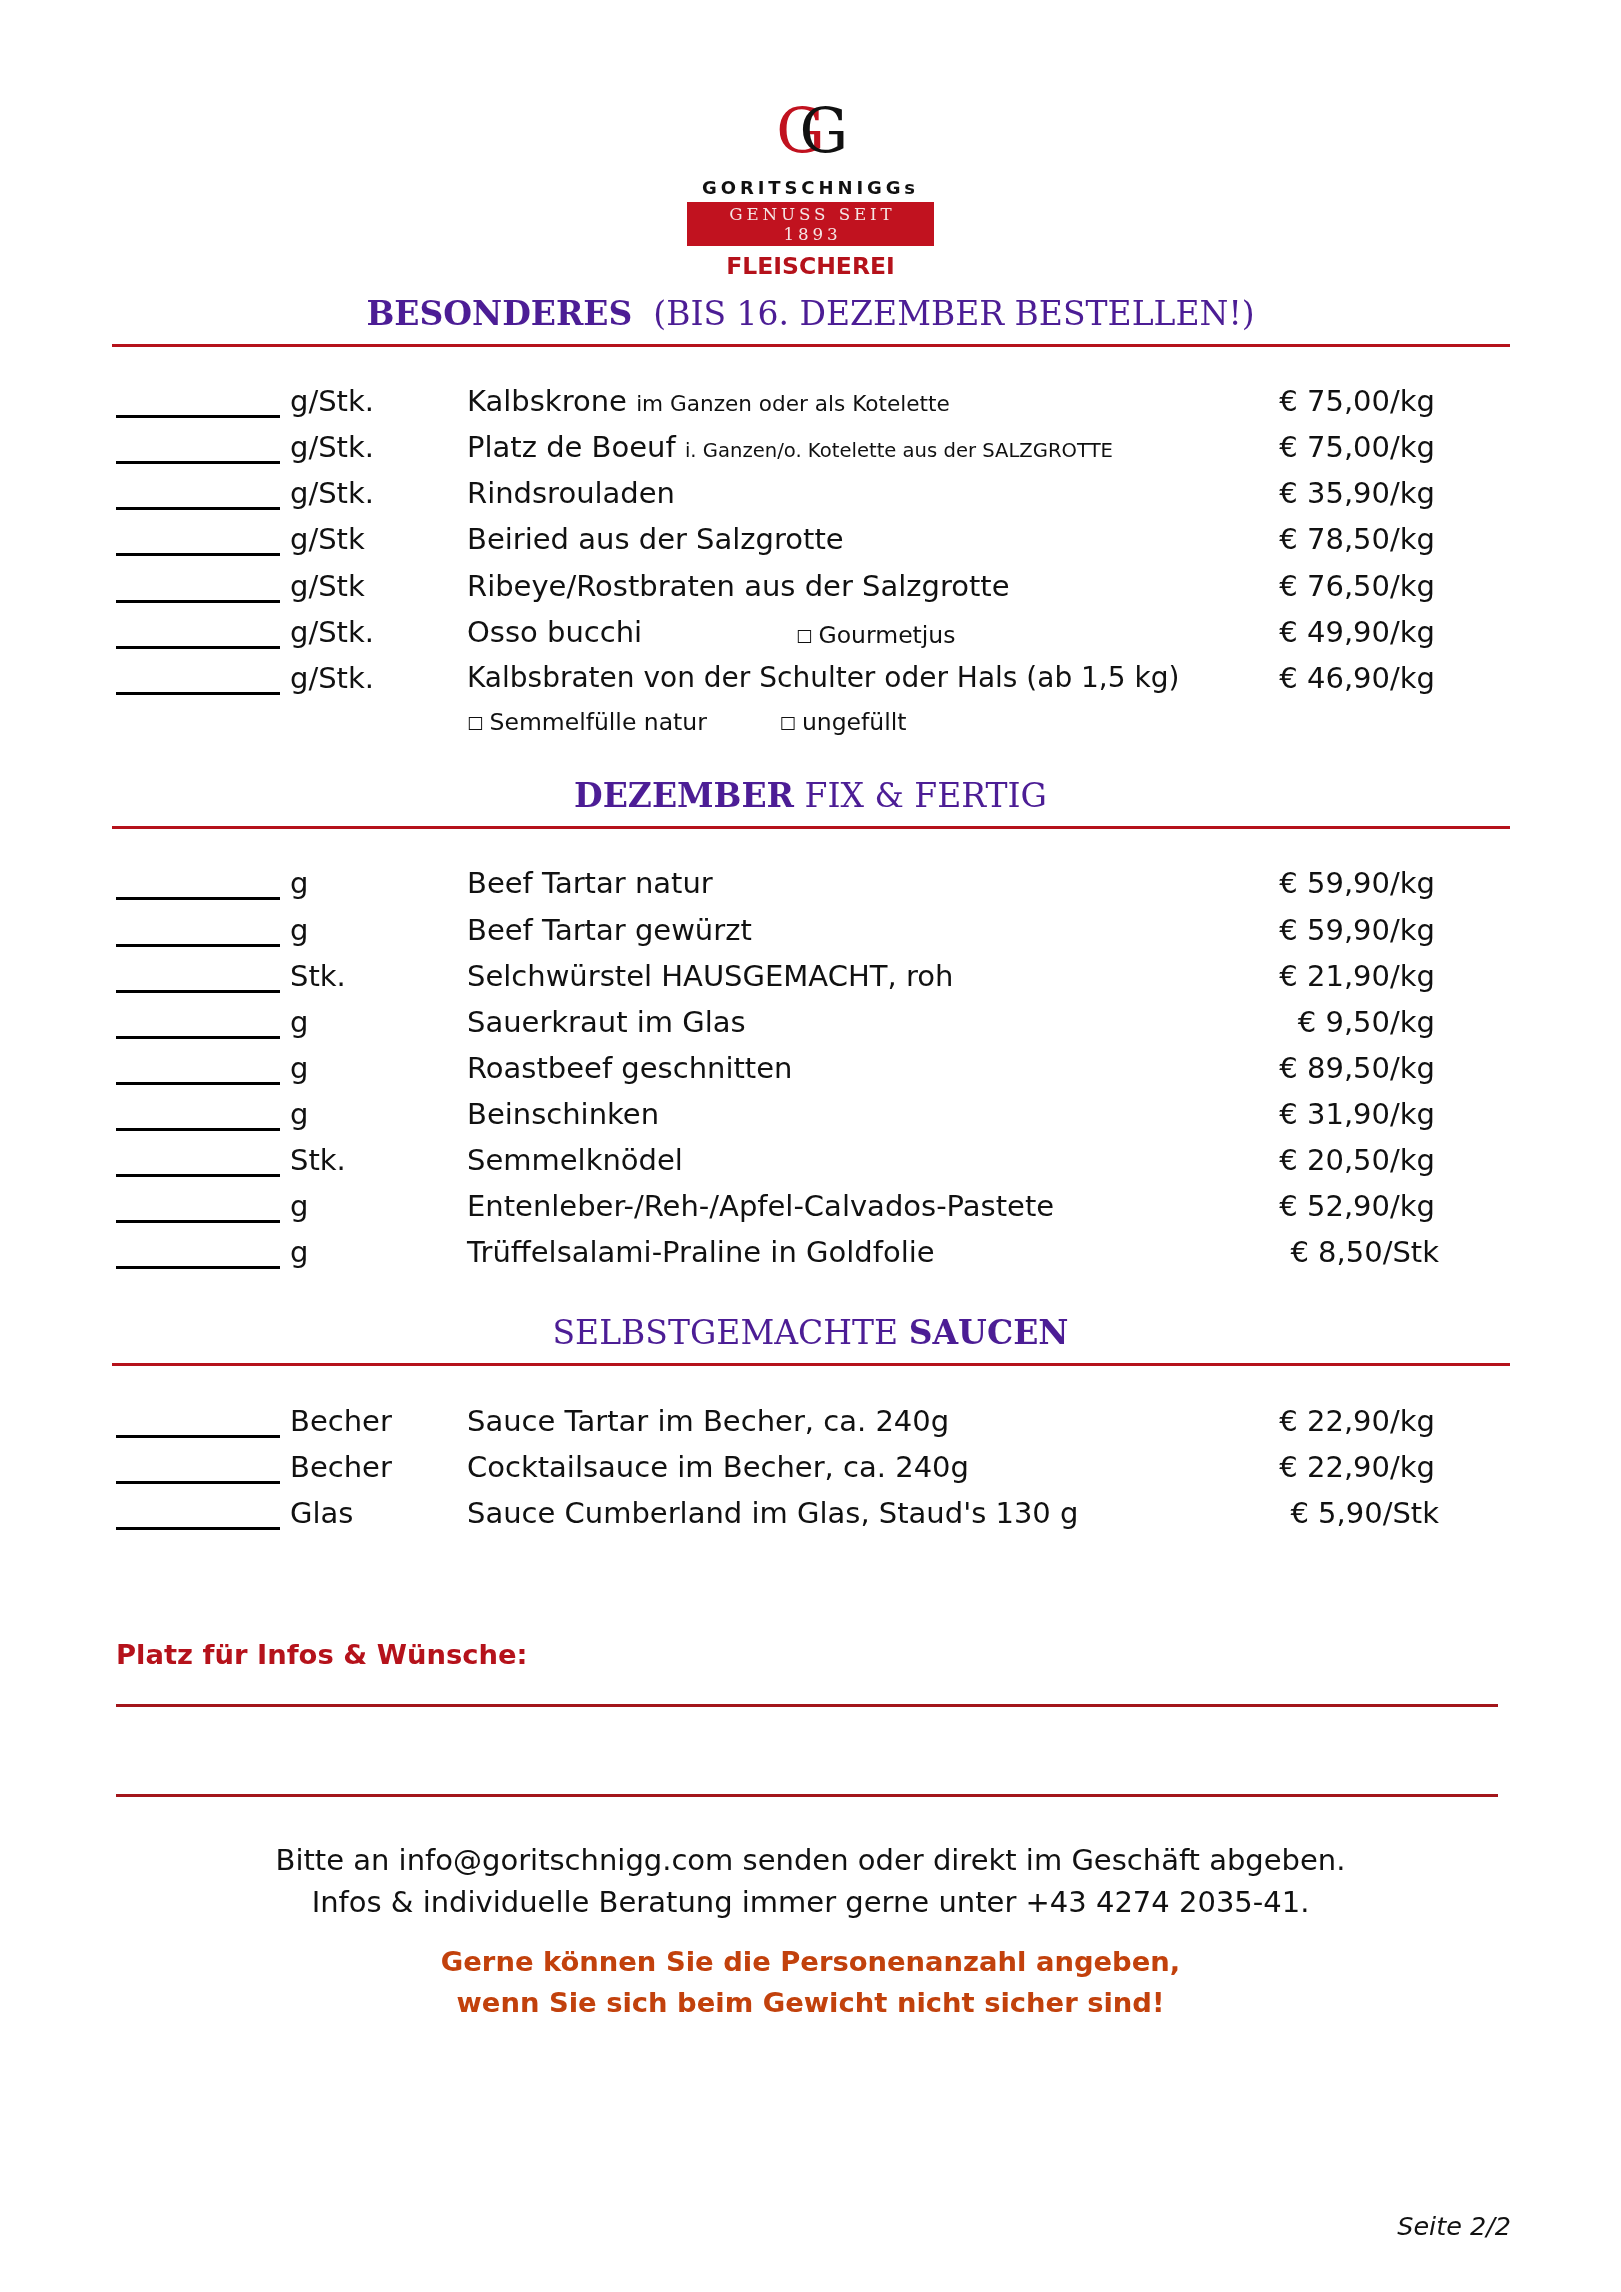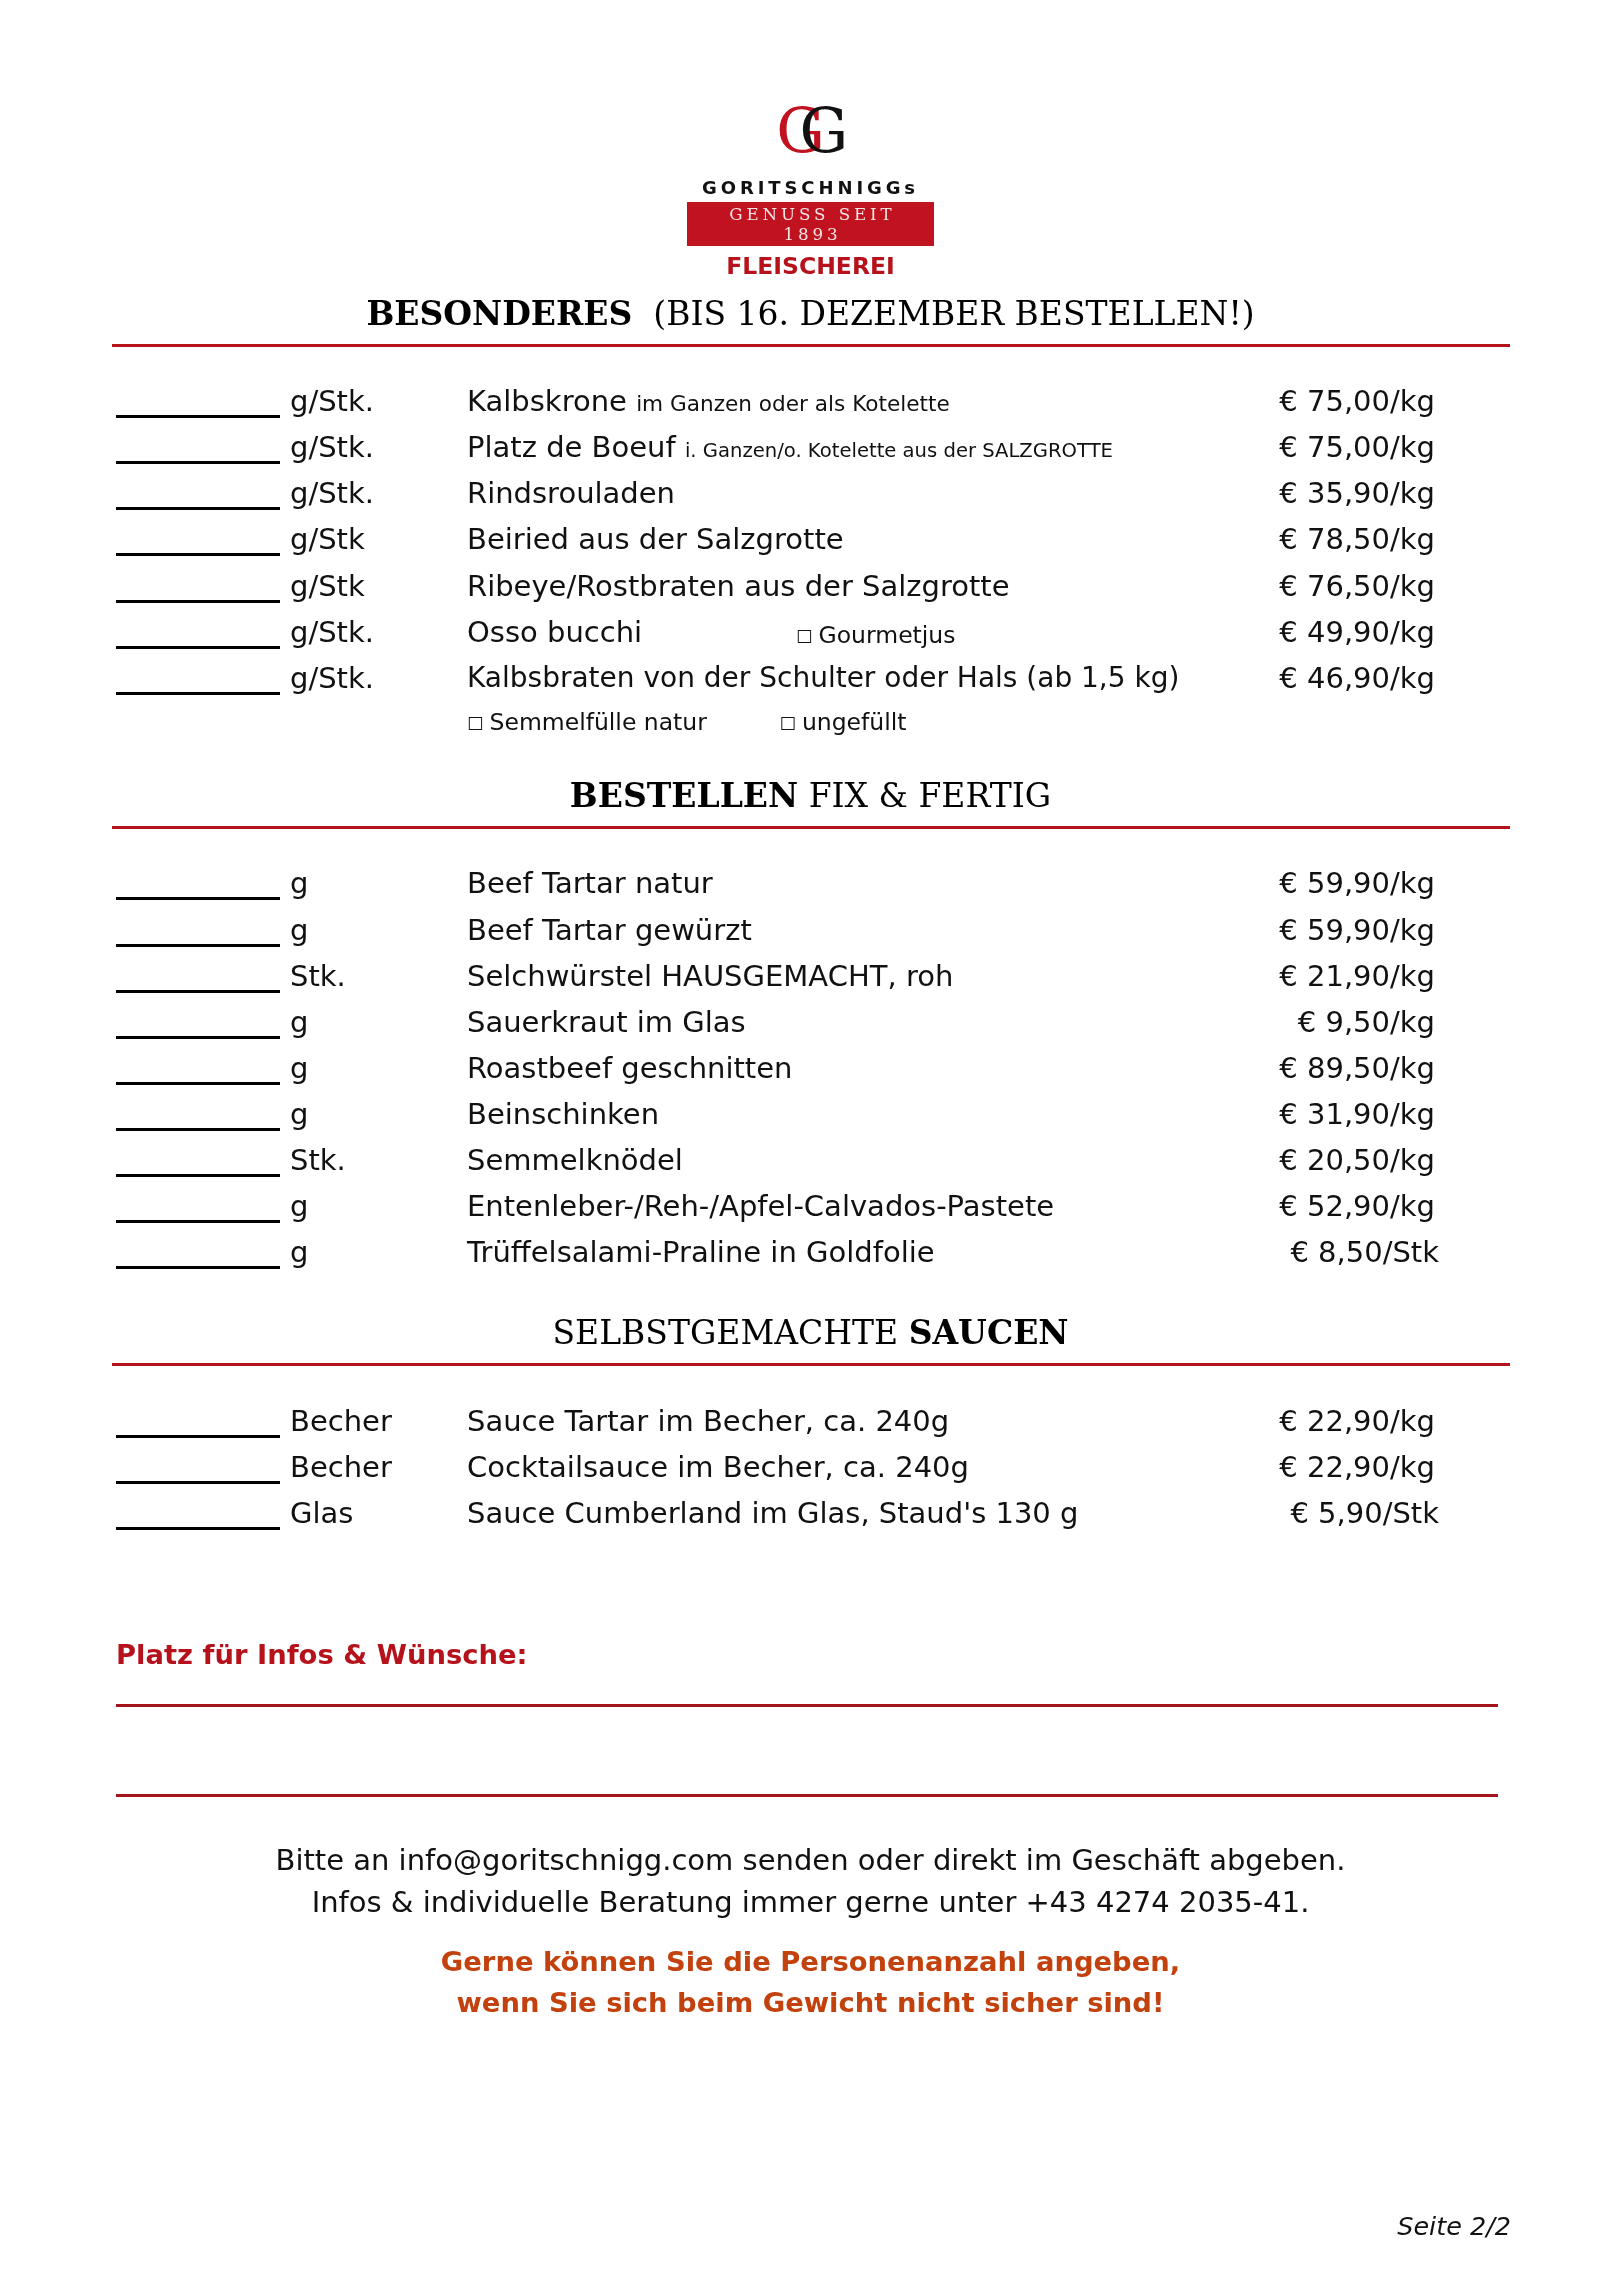--- a/index.html
+++ b/index.html
@@ -16,21 +16,21 @@
   .brand { font-family: "DejaVu Sans", sans-serif; font-weight: bold; font-size: 18px;
            letter-spacing: 3.9px; margin-top: 11.8px; color: #111; }
   .tagline { display: inline-block; background: #c1121f; color: #f5e6e6;
              font-family: "DejaVu Serif", serif; font-size: 16.7px; letter-spacing: 3.9px;
              padding: 2px 11.8px 2px 15.7px; margin-top: 3.9px; width: 220px; }
   .dept { font-family: "DejaVu Sans", sans-serif; font-weight: bold; font-size: 23.5px;
           color: #b5121b; margin-top: 5.9px; }
 
   
   .sec-head { position: absolute; left: 0; width: 1621px; text-align: center;
-              font-family: "DejaVu Serif", serif; color: #000000; font-size: 33px; }
+              font-family: "DejaVu Serif", serif; color: #4c1d95; font-size: 33px; }
   .sec-head .bold { font-weight: bold; }
   .sec-head .cond { font-weight: normal; }
   .rule { position: absolute; left: 112px; width: 1398px; height: 2.9px; background: #b5121b; }
 
   
   .row { position: absolute; left: 0; width: 1621px; height: 45px; font-size: 29px; }
   .row .blank { position: absolute; left: 116px; width: 164px; top: 33px; height: 2.9px; background: #000; }
   .row .unit { position: absolute; left: 290px; top: 2px; }
   .row .desc { position: absolute; left: 467px; top: 2px; white-space: nowrap; }
   .row .desc .small { font-size: 21.6px; }
@@ -110,21 +110,21 @@
   <span class="unit">g/Stk.</span>
   <span class="desc" style="font-size:28px;">Kalbsbraten von der Schulter oder Hals (ab 1,5 kg)</span>
   <span class="price">€ 46,90/kg</span>
 </div>
 <div class="sub-options" style="top:708px;">
   <span class="opt"><span class="box">□</span><span>Semmelfülle natur</span></span>
   <span class="opt"><span class="box">□</span><span>ungefüllt</span></span>
 </div>
 
 <div class="sec-head" style="top:776px;">
-  <span class="bold">BESTELLEN</span>
+  <span class="bold">DEZEMBER</span>
   <span class="cond">FIX &amp; FERTIG</span>
 </div>
 <div class="rule" style="top:826px;"></div>
 
 <div class="row" style="top:864px;">
   <div class="blank"></div>
   <span class="unit">g</span>
   <span class="desc">Beef Tartar natur</span>
   <span class="price">€ 59,90/kg</span>
 </div>

